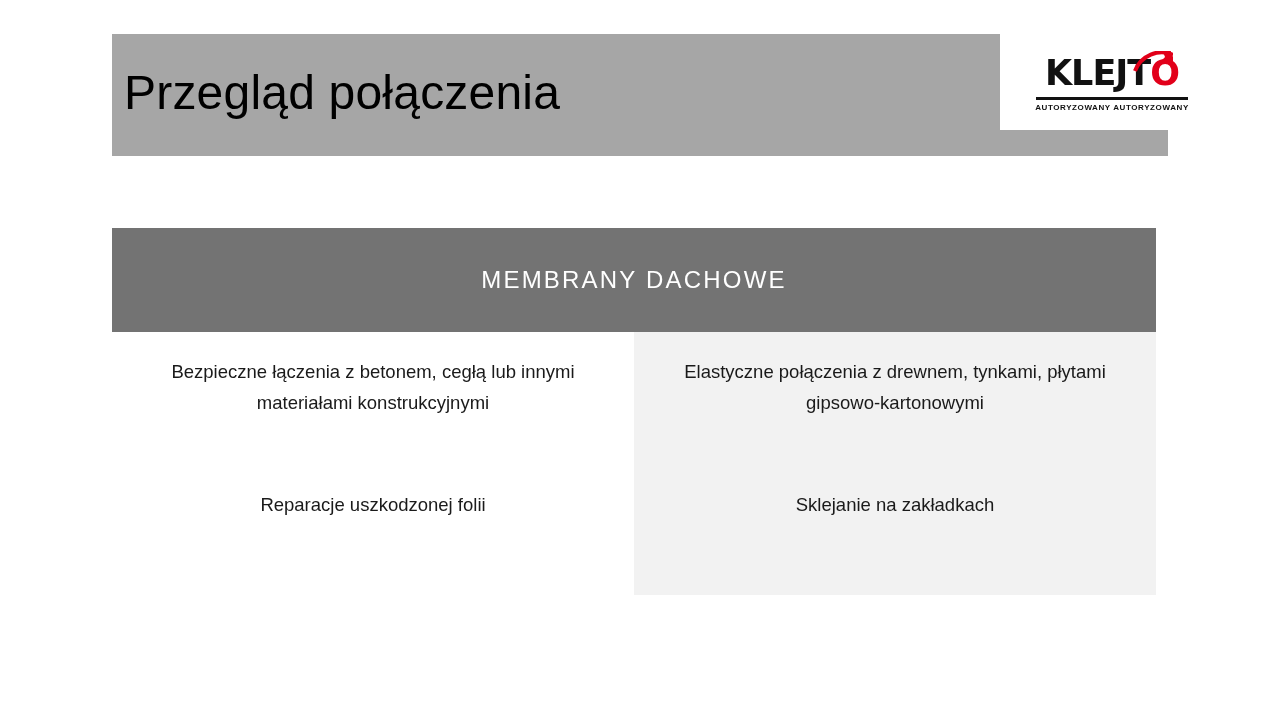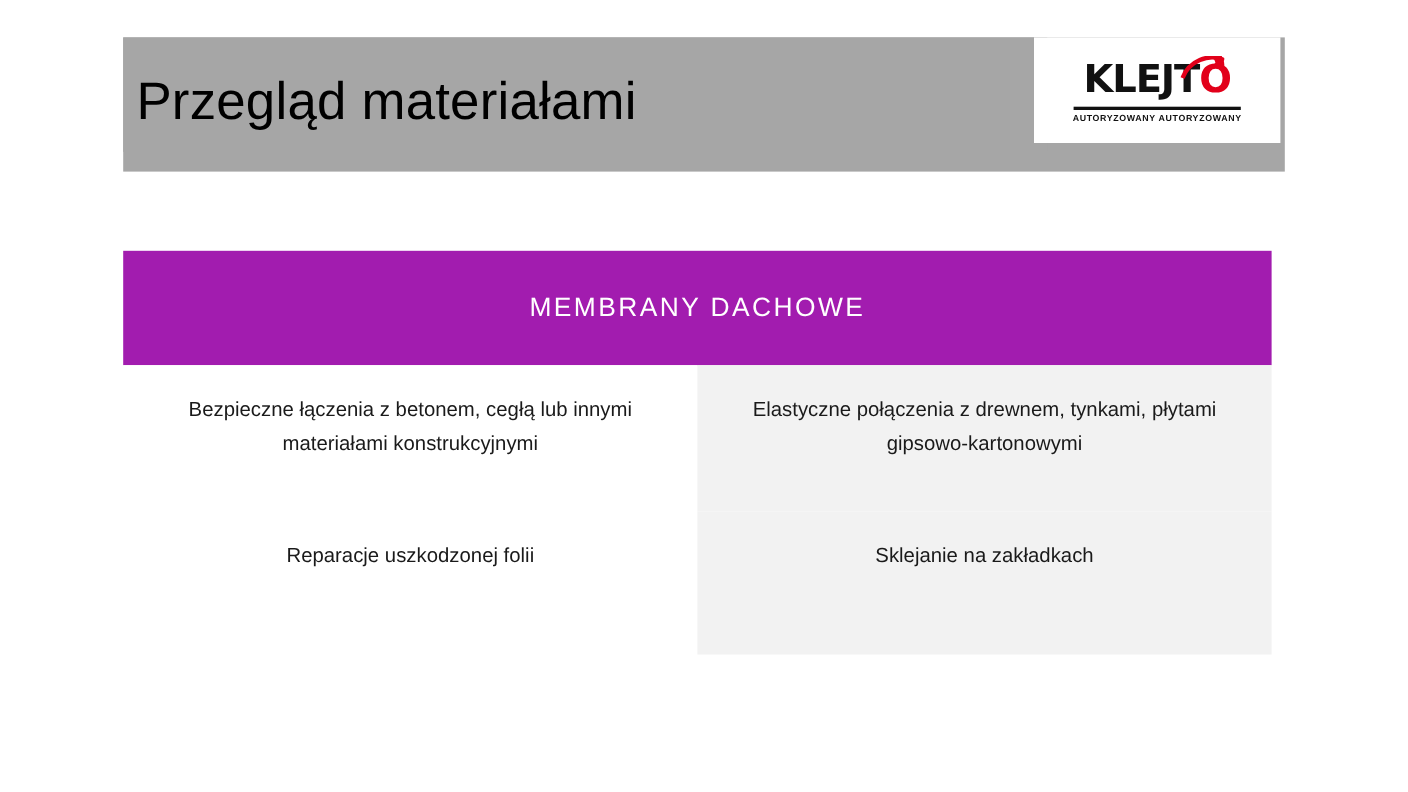--- a/index.html
+++ b/index.html
@@ -41,21 +41,21 @@
     line-height: 62px;
     color: #000000;
     font-weight: 400;
     letter-spacing: 0.2px;
     white-space: nowrap;
   }
 
   
   .logo-box {
     position: absolute;
-    left: 940px;
+    left: 1000px;
     top: 34px;
     width: 224px;
     height: 96px;
     background: #ffffff;
     display: flex;
     flex-direction: column;
     align-items: center;
     justify-content: center;
   }
   .logo-main {
@@ -100,21 +100,21 @@
 
   
   .table {
     position: absolute;
     left: 112px;
     top: 228px;
     width: 1044px;
   }
   .t-header {
     display: flex;
-    background: #a21caf;
+    background: #737373;
     flex-direction: column;
   }
   .t-header .cell {
     flex: 1 1 50%;
     color: #ffffff;
     font-size: 24px;
     letter-spacing: 2.2px;
     text-align: center;
     padding: 22px 28px;
     box-sizing: border-box;
@@ -143,21 +143,21 @@
   .row1 { height: 133px; }
   .row2 { height: 130px; }
   .shade { background: #f2f2f2; }
   .plain { background: #ffffff; }
 </style>
 </head>
 <body>
 
 <div class="title-band"></div>
 <div class="title-band-inner"></div>
-<div class="slide-title">Przegląd materiałami</div>
+<div class="slide-title">Przegląd połączenia</div>
 
 <div class="logo-box">
   <div class="logo-main">
     <span class="logo-text">KLEJ</span>
       <span class="logo-text">T</span>
       <span class="logo-text logo-o">O</span>
     <svg class="logo-swoosh" viewBox="0 0 40 22">
       <path d="M2 20 C8 4, 26 -2, 38 3 L33 8 L39 9 L36 1 L33.5 4" fill="none" stroke="#e2001a" stroke-width="4"></path>
       <path d="M30 1 L40 4 L34 11 Z" fill="#e2001a"></path>
     </svg>

